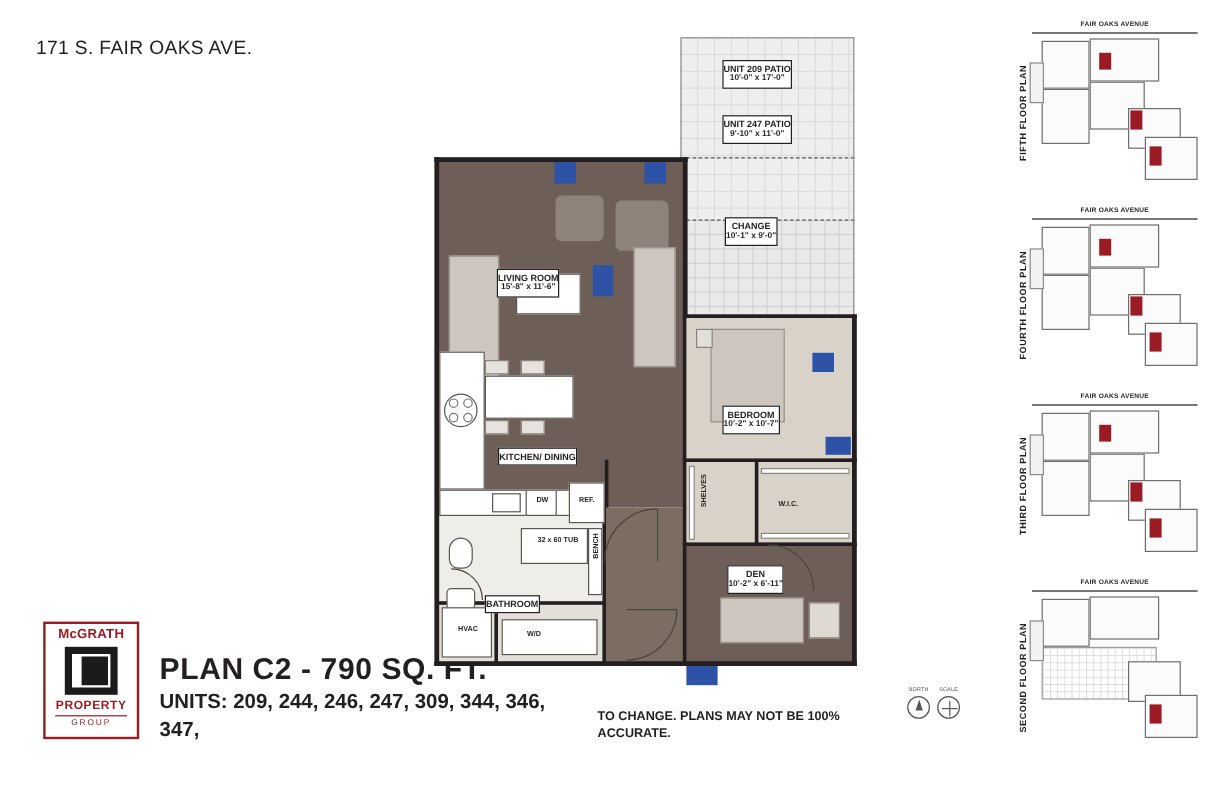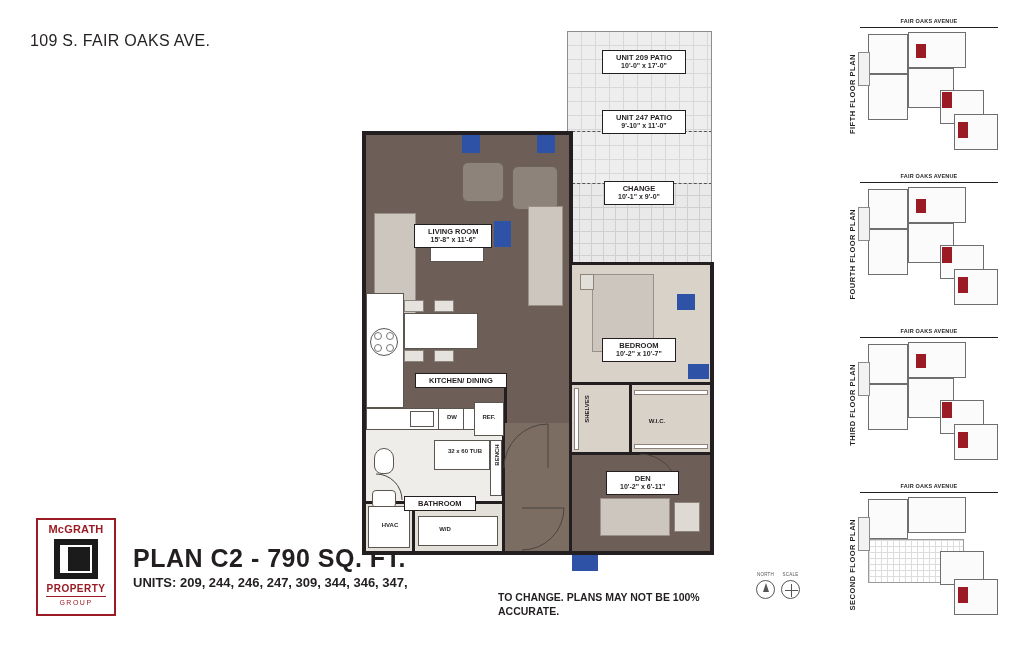--- a/index.html
+++ b/index.html
@@ -60,21 +60,21 @@
   .logo-rule { width: 60px; height: 1px; background: #9b1b24; margin: 2px 0; }
   .logo-group { font-size: 7px; color: #9b1b24; letter-spacing: 1.5px; }
 
   
   .plan-caption { position: absolute; left: 133px; top: 545px; width: 340px; }
   .plan-name {
     font-size: 25px; font-weight: bold; letter-spacing: 0.5px; color: #231f20;
     line-height: 1.05;
   }
   .plan-units {
-    font-size: 13px; font-weight: bold; color: #231f20; margin-top: 3px; line-height: 1.35;
+    font-size: 17px; font-weight: bold; color: #231f20; margin-top: 3px; line-height: 1.35;
   }
   .plan-units .l2 { display: block; text-align: center; }
 
   
   .notes { position: absolute; left: 498px; top: 581px; width: 260px; }
   .note-line { font-size: 10.5px; font-weight: bold; line-height: 1.3; color: #231f20; }
   .note-gap { height: 10px; }
 
   
   .marks { position: absolute; left: 756px; top: 572px; width: 44px; height: 50px; }
@@ -114,21 +114,21 @@
   .floor-balcony {
     background: #e9e9e9;
     background-image: linear-gradient(to right, #cfcfcf 1px, transparent 1px),
                       linear-gradient(to bottom, #cfcfcf 1px, transparent 1px);
     background-size: 12px 12px;
   }
 
   .lbl-box {
     position: absolute; background: #ffffff; border: 1px solid #231f20;
     font-size: 7.5px; font-weight: bold; text-align: center; color: #231f20;
-    padding: 2px 13px; line-height: 1.25; white-space: nowrap;
+    padding: 2px 0; line-height: 1.25; white-space: nowrap;
   }
   .lbl-plain {
     position: absolute; font-size: 6px; font-weight: bold; color: #231f20;
     text-align: center; white-space: nowrap;
   }
   .lbl-box .d { font-weight: bold; font-size: 7px; }
 
   .blue { position: absolute; background: #2e53a6; }
   .furn { position: absolute; border: 1px solid #9a9089; background: #cdc6bf; }
   .furn-dark { position: absolute; border: 1px solid #6b625b; background: #8d837b; }
@@ -158,21 +158,21 @@
     border: 0.8px solid #9b9b9b;
   }
   .ksmall { position: absolute; border: 0.8px solid #8a8a8a; }
 </style>
 </head>
 <body>
 
 <div class="sheet">
 
   <div class="title-block">
-    <div class="proj-sub">109 S. FAIR OAKS AVE.</div>
+    <div class="proj-sub">171 S. FAIR OAKS AVE.</div>
   </div>
 
   <div class="logo-wrap">
     <div class="logo-mcgrath">McGRATH</div>
     <div class="logo-mark"></div>
     <div class="logo-prop">PROPERTY</div>
     <div class="logo-rule"></div>
     <div class="logo-group">GROUP</div>
   </div>
 
@@ -330,21 +330,21 @@
     <div class="lbl-box" style="left:252px; top:153px;">
       <div>CHANGE</div>
       <div class="d">10'-1" x 9'-0"</div>
     </div>
 
     <div class="lbl-box" style="left:250px; top:22px;">
       <div>UNIT 209 PATIO</div>
       <div class="d">10'-0" x 17'-0"</div>
     </div>
 
-    <div class="lbl-box" style="left:250px; top:82px;">
+    <div class="lbl-box" style="left:250px; top:68px;">
       <div>UNIT 247 PATIO</div>
       <div class="d">9'-10" x 11'-0"</div>
     </div>
 
     <div class="lbl-plain" style="left:88px; top:420px; width:50px;">32 x 60 TUB</div>
     <div class="lbl-plain" style="left:132px; top:424px; width:26px; transform:rotate(-90deg); transform-origin:center;">BENCH</div>
     <div class="lbl-plain" style="left:122px; top:386px; width:30px;">REF.</div>
     <div class="lbl-plain" style="left:88px; top:386px; width:24px;">DW</div>
     <div class="lbl-plain" style="left:78px; top:498px; width:30px;">W/D</div>
     <div class="lbl-plain" style="left:20px; top:494px; width:36px;">HVAC</div>

